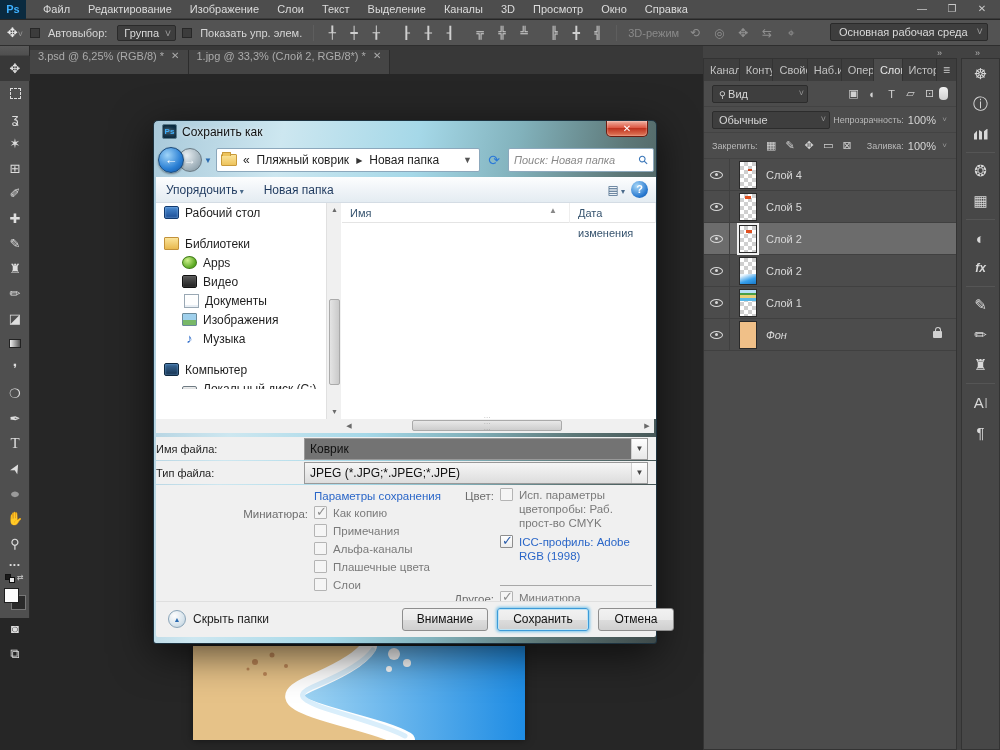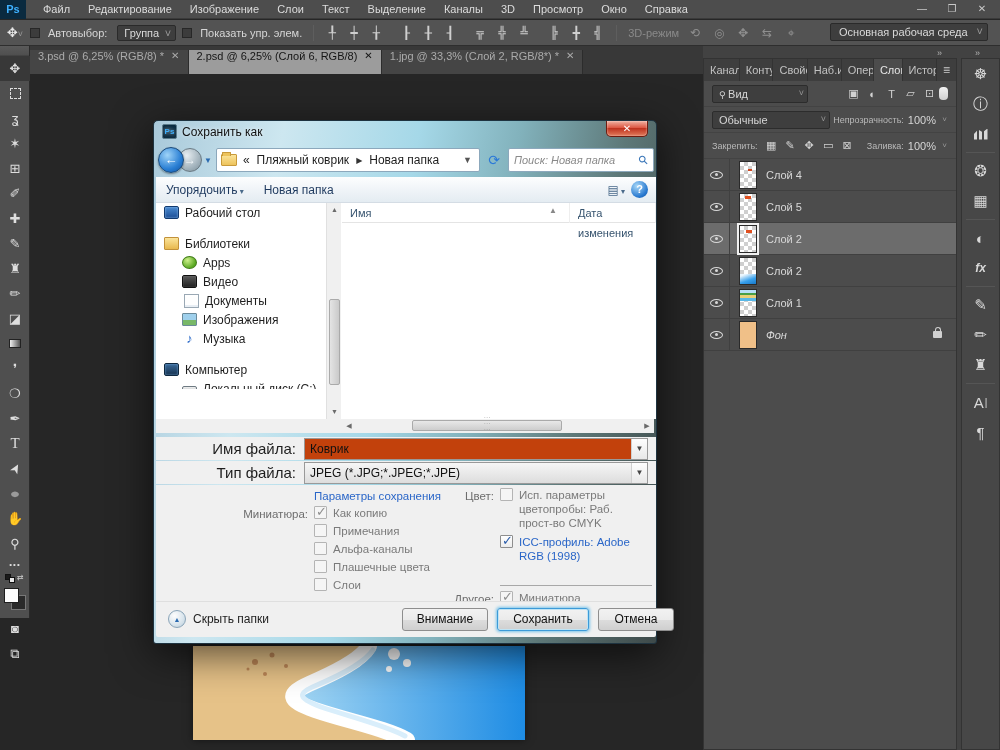--- a/index.html
+++ b/index.html
@@ -145,22 +145,22 @@
   .lh-col { padding-left:8px; border-right:1px solid #eee; height:20px; line-height:20px; position:relative; }
   .lh-sort { position:absolute; right:12px; top:-2px; color:#888; font-size:8px; }
   .empty-msg { margin-top:22px; text-align:center; color:#595959; font-size:11.5px; }
   .hscroll2 { position:absolute; left:188px; top:298px; width:312px; height:14px; background:#f0f0f0; }
   .hs-arr { position:absolute; top:0; width:14px; height:14px; color:#6a6a6a; font-size:7px; text-align:center; line-height:14px; }
   .hs-thumb { position:absolute; left:70px; top:1px; width:150px; height:11px; background:linear-gradient(#e8e8e8,#cdcdcd); border:1px solid #aaa; border-radius:2px; }
   .hs-thumb::after { content:"⋮⋮⋮"; position:absolute; left:50%; top:-2px; transform:translateX(-50%) rotate(90deg); color:#999; font-size:7px; letter-spacing:-1px; }
   .nav-bottom-strip { position:absolute; left:2px; top:298px; width:186px; height:14px; background:#f0f0f0; }
 
   .field-row { position:absolute; left:2px; width:500px; height:23px; display:flex; align-items:center; background:#f0f0f0; }
-  .f-label { width:148px; text-align:right; padding-right:8px; color:#1e1e1e; font-size:15px; }
-  .combo { flex:1; margin-right:8px; height:22px; background:#c2410c; border:1px solid #999; display:flex; align-items:center; padding-left:5px; font-size:12px; color:#111; position:relative; }
+  .f-label { width:148px; padding-right:8px; color:#1e1e1e; font-size:11px; }
+  .combo { flex:1; margin-right:8px; height:22px; background:#737373; border:1px solid #999; display:flex; align-items:center; padding-left:5px; font-size:12px; color:#111; position:relative; }
   .combo .cval { flex:1; }
   .combo .car { width:16px; align-self:stretch; display:flex; align-items:center; justify-content:center; color:#444; font-size:8px; border-left:1px solid #d0d0d0; background:linear-gradient(#fefefe,#e8e8e8); }
   .combo.grad { background:linear-gradient(#f6f6f6,#ddd); }
   .fname-pos { top:316px; }
   .ftype-pos { top:340px; }
 
   #opts { position:absolute; left:2px; top:364px; width:500px; height:116px; background:#f0f0f0; font-size:11.5px; }
   .opt-hdr { position:absolute; left:158px; top:5px; color:#2a66c8; }
   .grp-label { position:absolute; color:#6d6d6d; text-align:right; }
   .cbrow { position:absolute; display:flex; align-items:flex-start; gap:6px; color:#7a7a7a; }
@@ -240,24 +240,20 @@
     <span class="threed-ic">⌖</span>
     <span class="dsel" id="workspace-select">Основная рабочая среда</span>
   </div>
 
   <span id="tab-stub">»</span>
   <div id="tabbar">
     <div class="doc-tab">
       <span>3.psd @ 6,25% (RGB/8) *</span>
         <span class="tabx"></span>
     </div>
-    <div class="doc-tab active">
-      <span>2.psd @ 6,25% (Слой 6, RGB/8)</span>
-        <span class="tabx"></span>
-    </div>
     <div class="doc-tab">
       <span>1.jpg @ 33,3% (Слой 2, RGB/8*) *</span>
         <span class="tabx"></span>
     </div>
   </div>
 
   <div id="toolbar">
     <div class="tb-grip"></div>
     <div class="tool sel">
         <span>✥</span>

